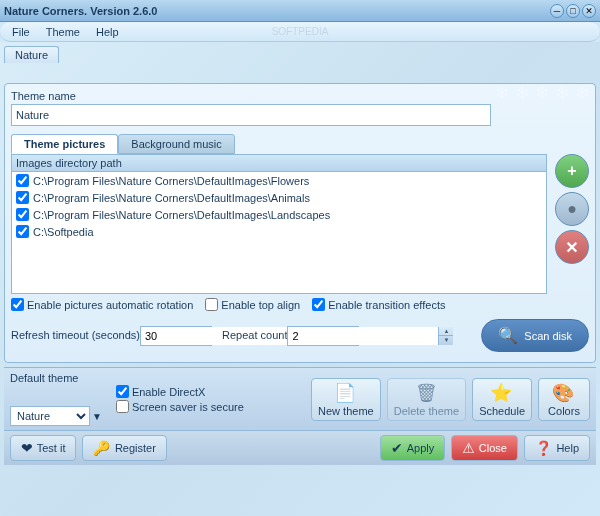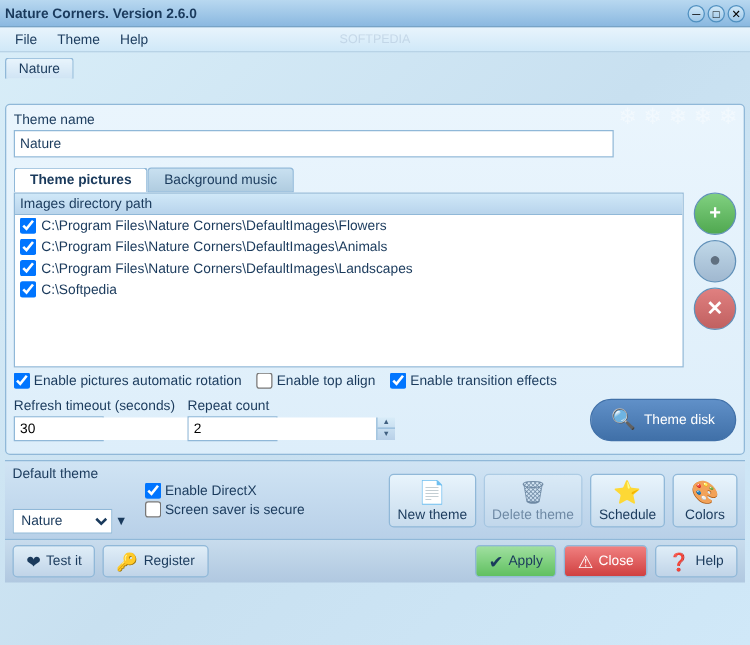--- a/index.html
+++ b/index.html
@@ -28,20 +28,21 @@
       color: rgba(180,200,220,0.6); font-size: 10px; pointer-events: none;
     }
 
     .menu-bar {
       background: linear-gradient(to bottom, #e8f4fc, #d0e8f8);
       height: 20px;
       display: flex;
       align-items: center;
       padding: 0 4px;
       border-bottom: 1px solid #b0cce0;
+      border-radius: 10px;
     }
     .menu-item {
       padding: 2px 8px;
       cursor: pointer;
       color: #1a3a5c;
     }
 
     .main-area {
       background: linear-gradient(135deg, #d8edf8 0%, #c8e0f0 50%, #d0e8f8 100%);
       padding: 4px;
@@ -152,21 +153,21 @@
       gap: 3px;
       color: #1a3a5c;
     }
 
     .refresh-row {
       display: flex;
       align-items: center;
       gap: 10px;
       padding: 4px 0;
     }
-    .spinner-group { display: flex; flex-direction: column; }
+    .spinner-group { display: flex; flex-direction: row; align-items: center; }
     .spinner-label { color: #1a3a5c; margin-bottom: 2px; }
 
     .scan-btn {
       background: linear-gradient(to bottom, #6090c8, #4070a8);
       border: 1px solid #4070a8;
       border-radius: 20px;
       color: white;
       padding: 6px 16px;
       cursor: pointer;
       display: flex; align-items: center; gap: 6px;
@@ -381,21 +382,21 @@
           <input type="text" class="spinner-val" value="2" style="">
           <div class="spin-btns">
             <div class="spin-btn">▲</div>
             <div class="spin-btn">▼</div>
           </div>
         </div>
       </div>
 
       <button class="scan-btn">
         <span class="scan-icon">🔍</span>
-        <span>Theme disk</span>
+        <span>Scan disk</span>
       </button>
     </div>
 
   </div>
 
   <div class="bottom-bar" style="margin-top:4px;">
     <div class="default-theme-section">
       <div class="label">Default theme</div>
       <div class="select-row">
         <select class="theme-select">

